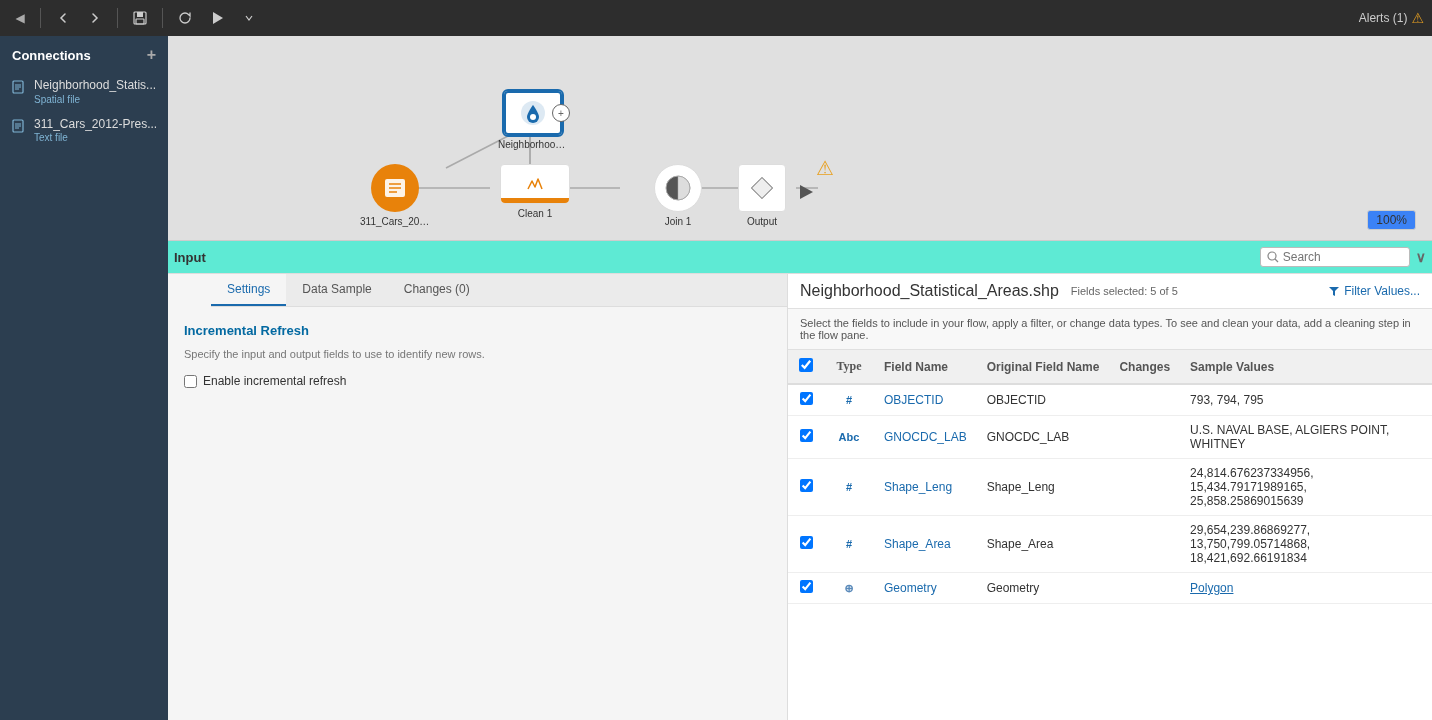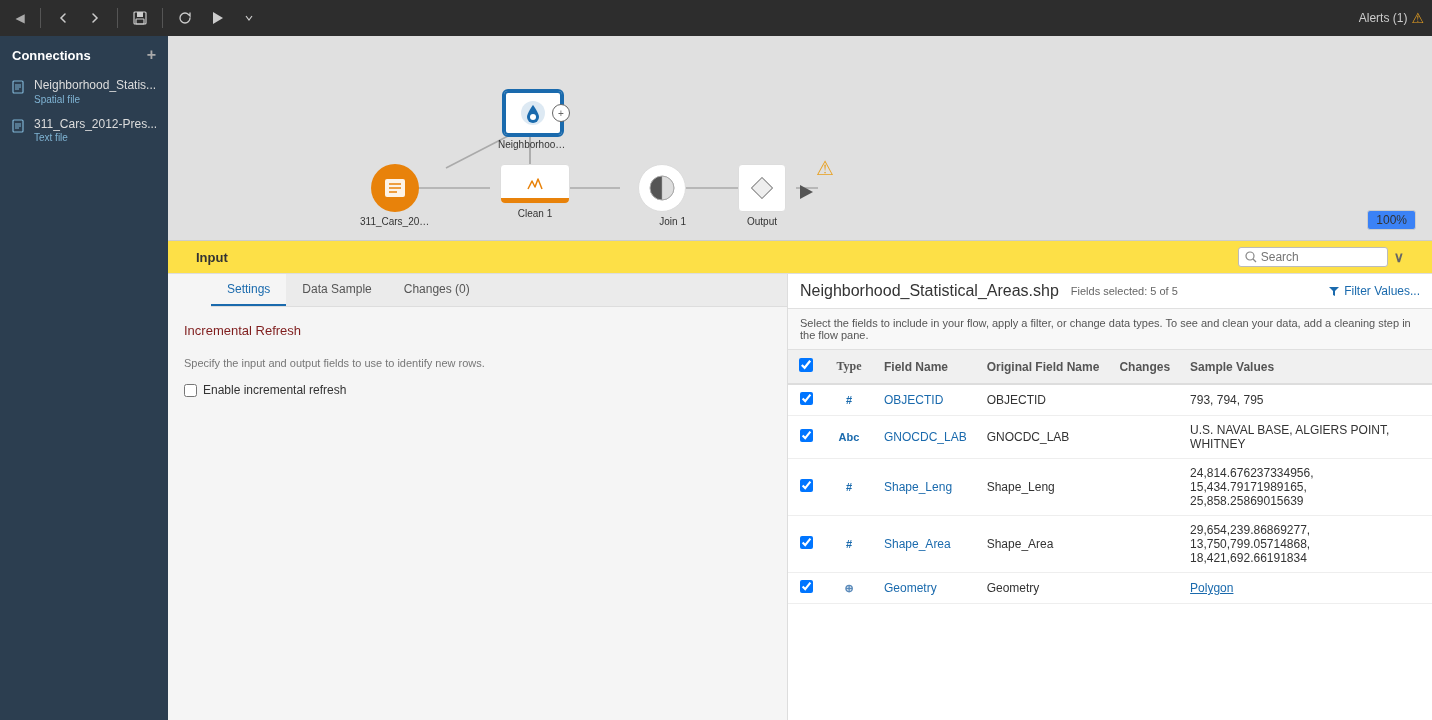--- a/index.html
+++ b/index.html
@@ -125,25 +125,25 @@
 
     
     .bottom-panel {
       background: #f5f5f5;
       border-top: 1px solid #ccc;
       display: flex;
       flex-direction: column;
       height: 480px;
     }
     .panel-header {
-      padding: 6px 28px;
+      padding: 6px 6px;
       font-size: 13px;
       font-weight: 600;
       color: #333;
-      background: #fde047;
+      background: #5eead4;
       border-bottom: 1px solid #ddd;
       display: flex;
       align-items: center;
       justify-content: space-between;
       gap: 20px;
     }
     .panel-search {
       display: flex;
       align-items: center;
       gap: 6px;
@@ -187,21 +187,21 @@
     }
     .tab.active {
       color: #1a6aad;
       border-bottom: 2px solid #1a6aad;
       background: #f5f5f5;
     }
     .tab-content {
       padding: 16px;
     }
     .section-title {
-      font-size: 13px; font-weight: 400; color: #7f1d1d; margin-bottom: 19px;
+      font-size: 13px; font-weight: 700; color: #0369a1; margin-bottom: 10px;
     }
     .section-desc {
       font-size: 11px; color: #777; margin-bottom: 14px;
     }
     .checkbox-row {
       display: flex; align-items: center; gap: 6px;
     }
     .checkbox-row input { cursor: pointer; }
     .checkbox-label { font-size: 12px; color: #333; }
 
@@ -416,21 +416,21 @@
         <div class="flow-node-box" style="background:#fff; border: 1px solid #ddd; width:70px; height:40px; border-radius:4px; position:relative;">
 
           <div style="position:absolute;bottom:0;left:0;right:0;height:5px; background:#e8820a; border-radius:0 0 4px 4px;"></div>
           <svg width="22" height="22" viewBox="0 0 22 22">
             <path d="M4 16 L8 8 L11 14 L14 6 L18 16" fill="none" stroke="#e8820a" stroke-width="1.5" stroke-linejoin="round"></path>
           </svg>
         </div>
         <div class="flow-node-label">Clean 1</div>
       </div>
 
-      <div class="flow-node" style="left: 470px; top: 128px; align-items: flex-end;">
+      <div class="flow-node" style="left: 486px; top: 128px;">
         <div class="flow-node-box" style="background:#fff; border:1px solid #ddd; width:48px; height:48px; border-radius:50%;">
 
           <svg width="32" height="32" viewBox="0 0 32 32">
             <path d="M16 4 A12 12 0 0 0 16 28 Z" fill="#555"></path>
             <path d="M16 4 A12 12 0 0 1 16 28 Z" fill="#ddd" stroke="#aaa" stroke-width="0.5"></path>
             <circle cx="16" cy="16" r="12" fill="none" stroke="#aaa" stroke-width="1"></circle>
           </svg>
         </div>
         <div class="flow-node-label">Join 1</div>
       </div>

